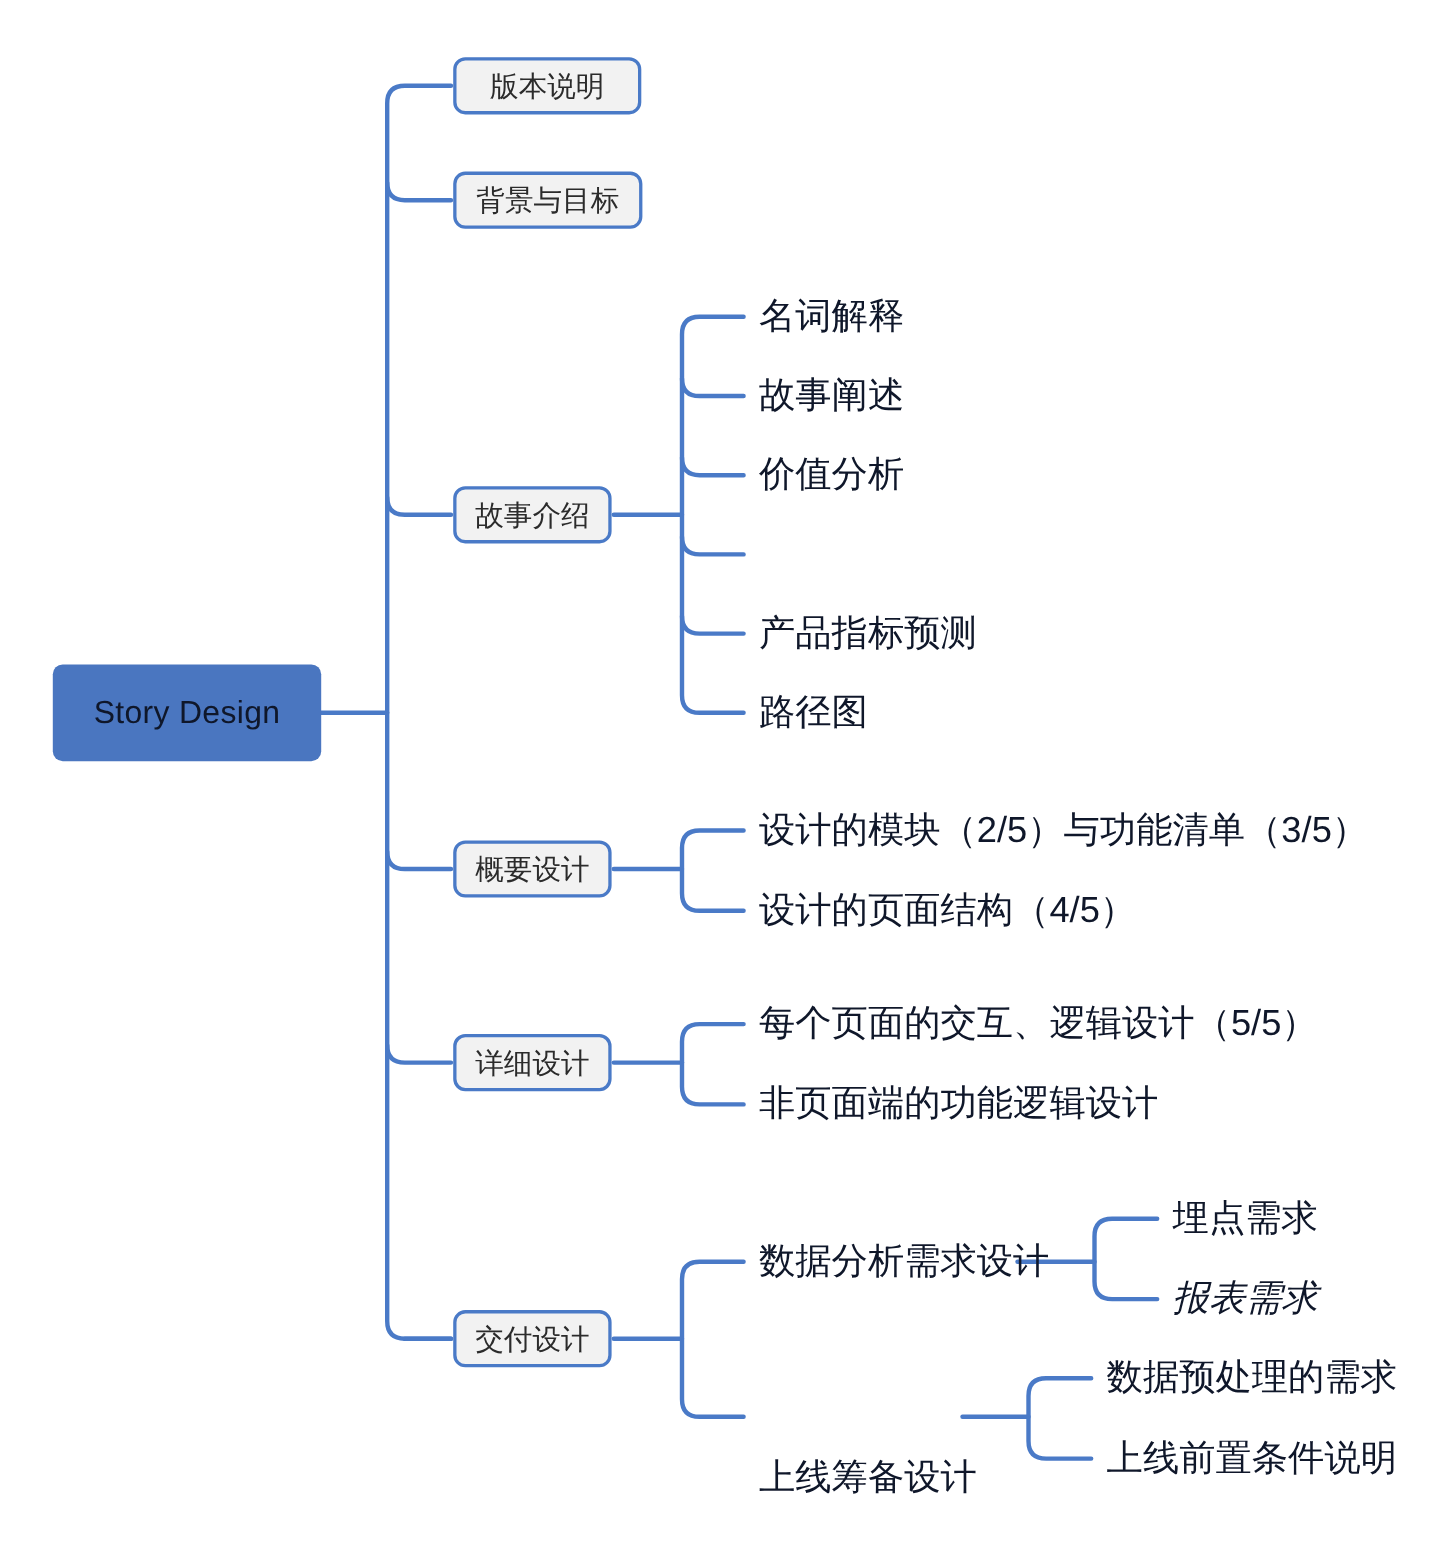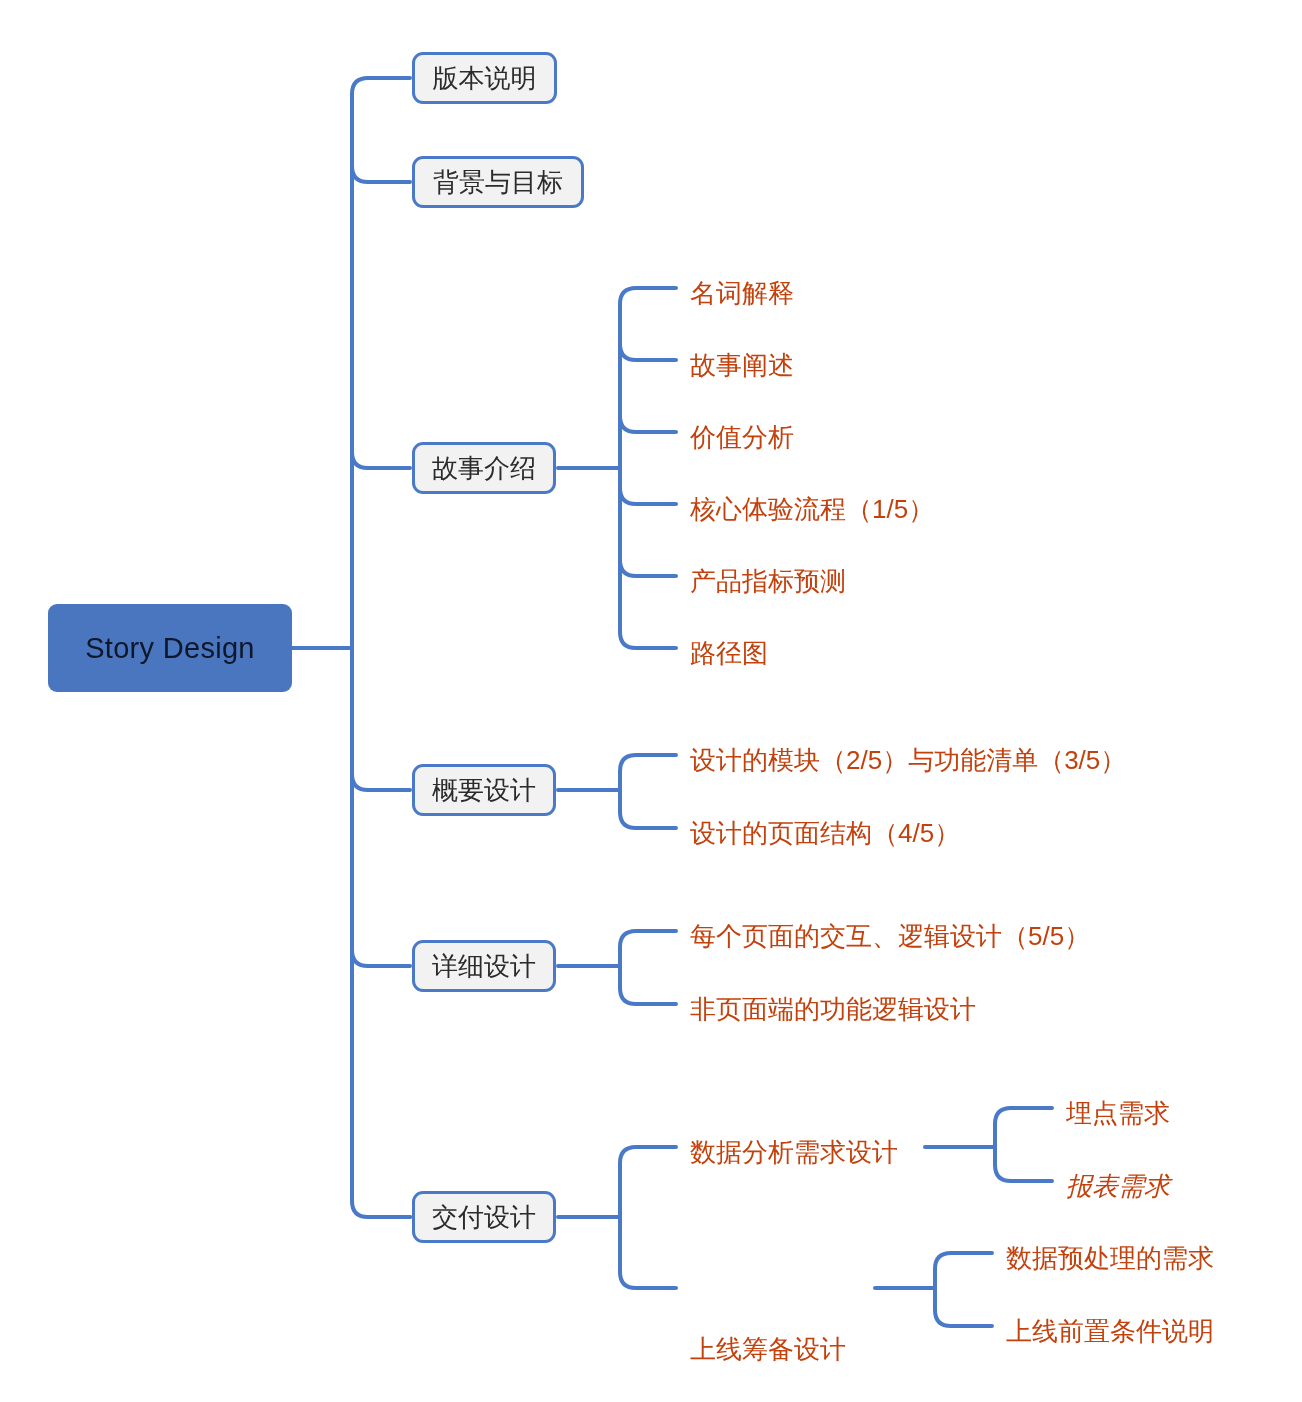--- a/index.html
+++ b/index.html
@@ -49,23 +49,23 @@
     background: #F2F2F2;
     border: 3px solid #4A7AC7;
     border-radius: 11px;
     color: #2B2B2B;
     font-size: 26px;
     font-weight: 400;
   }
   
   .text-node {
     display: flex;
-    align-items: flex-end;
-    color: #c2410c;
-    font-size: 26px;
+    align-items: flex-start;
+    color: #0f172a;
+    font-size: 33px;
     font-weight: 400;
     line-height: 1;
   }
 </style>
 </head>
 <body>
 
 <div id="canvas">
 
   <svg id="wires" viewBox="0 0 1302 1402" xmlns="http://www.w3.org/2000/svg">
@@ -103,21 +103,21 @@
       <path d="M 875 1288 L 935 1288"></path>
       <path d="M 992 1253 L 951 1253 Q 935 1253 935 1269 L 935 1310 Q 935 1326 951 1326 L 992 1326"></path>
 
     </g>
   </svg>
 
   <div class="node root-node" style="left:48px; top:604px; width:244px; height:88px; background:#4A76C0;">
     <span>Story Design</span>
   </div>
 
-  <div class="node box-node" style="left:412px; top:52px; width:145px; height:52px;">
+  <div class="node box-node" style="left:412px; top:52px; width:171px; height:52px;">
     <span>版本说明</span>
   </div>
 
   <div class="node box-node" style="left:412px; top:156px; width:172px; height:52px;">
     <span>背景与目标</span>
   </div>
 
   <div class="node box-node" style="left:412px; top:764px; width:144px; height:52px;">
     <span>概要设计</span>
   </div>
@@ -135,23 +135,20 @@
   </div>
 
   <div class="node text-node" style="left:690px; top:270px; height:36px;">
     <span>名词解释</span>
   </div>
   <div class="node text-node" style="left:690px; top:342px; height:36px;">
     <span>故事阐述</span>
   </div>
   <div class="node text-node" style="left:690px; top:414px; height:36px;">
     <span>价值分析</span>
-  </div>
-  <div class="node text-node" style="left:690px; top:486px; height:36px;">
-    <span>核心体验流程（1/5）</span>
   </div>
   <div class="node text-node" style="left:690px; top:558px; height:36px;">
     <span>产品指标预测</span>
   </div>
   <div class="node text-node" style="left:690px; top:630px; height:36px;">
     <span>路径图</span>
   </div>
 
   <div class="node text-node" style="left:690px; top:737px; height:36px;">
     <span>设计的模块（2/5）与功能清单（3/5）</span>

